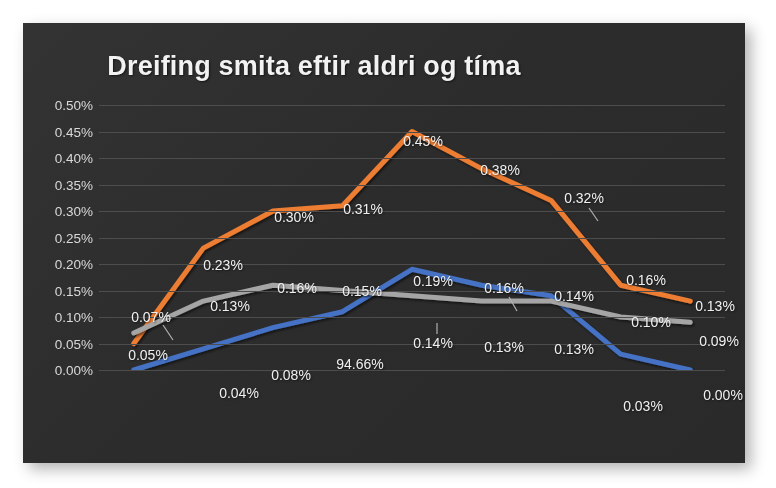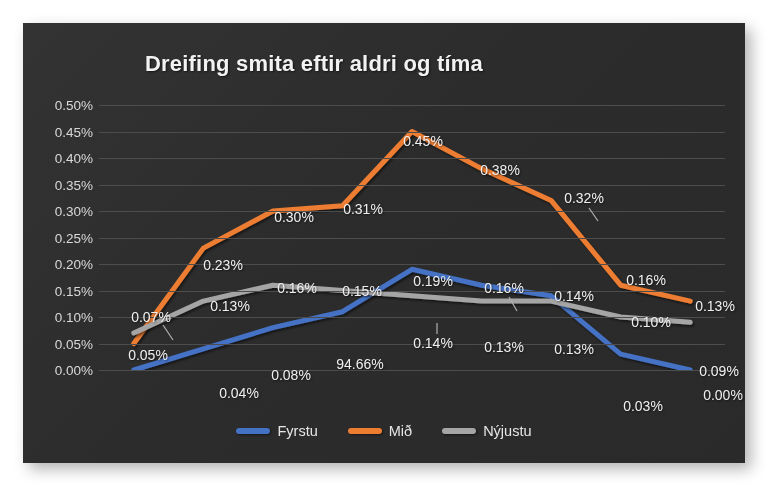--- a/index.html
+++ b/index.html
@@ -23,21 +23,21 @@
     box-shadow: 6px 6px 14px rgba(0,0,0,0.30);
     overflow: hidden;
   }
   #chart-title {
     position: absolute;
     left: 0;
     top: 28px;
     width: 582px;
     text-align: center;
     color: #f2f2f2;
-    font-size: 22px;
+    font-size: 27px;
     font-weight: bold;
     letter-spacing: 0.2px;
     text-shadow: 1px 1px 2px rgba(0,0,0,0.55);
   }
   
   #plot-area {
     position: absolute;
     left: 76px;
     top: 82px;
     width: 626px;
@@ -191,32 +191,18 @@
       <div class="datalabel" style="left: 481px; top: 265px;">0.16%</div>
       <div class="datalabel" style="left: 477px; top: 147px;">0.38%</div>
       <div class="datalabel" style="left: 481px; top: 324px;">0.13%</div>
       <div class="datalabel" style="left: 551px; top: 273px;">0.14%</div>
       <div class="datalabel" style="left: 561px; top: 175px;">0.32%</div>
       <div class="datalabel" style="left: 551px; top: 326px;">0.13%</div>
       <div class="datalabel" style="left: 620px; top: 383px;">0.03%</div>
       <div class="datalabel" style="left: 623px; top: 257px;">0.16%</div>
       <div class="datalabel" style="left: 628px; top: 299px;">0.10%</div>
       <div class="datalabel" style="left: 692px; top: 283px;">0.13%</div>
-      <div class="datalabel" style="left: 696px; top: 348px;">0.09%</div>
+      <div class="datalabel" style="left: 696px; top: 318px;">0.09%</div>
     </div>
 
 
-  <div id="legend">
-      <div class="legend-item">
-        <span class="legend-swatch" style="background: rgb(68, 114, 196);"></span>
-        <span class="legend-label">Fyrstu</span>
-      </div>
-      <div class="legend-item">
-        <span class="legend-swatch" style="background: rgb(237, 125, 49);"></span>
-        <span class="legend-label">Mið</span>
-      </div>
-      <div class="legend-item">
-        <span class="legend-swatch" style="background: rgb(165, 165, 165);"></span>
-        <span class="legend-label">Nýjustu</span>
-      </div>
-    </div>
 
 </div>
 
 </body></html>

